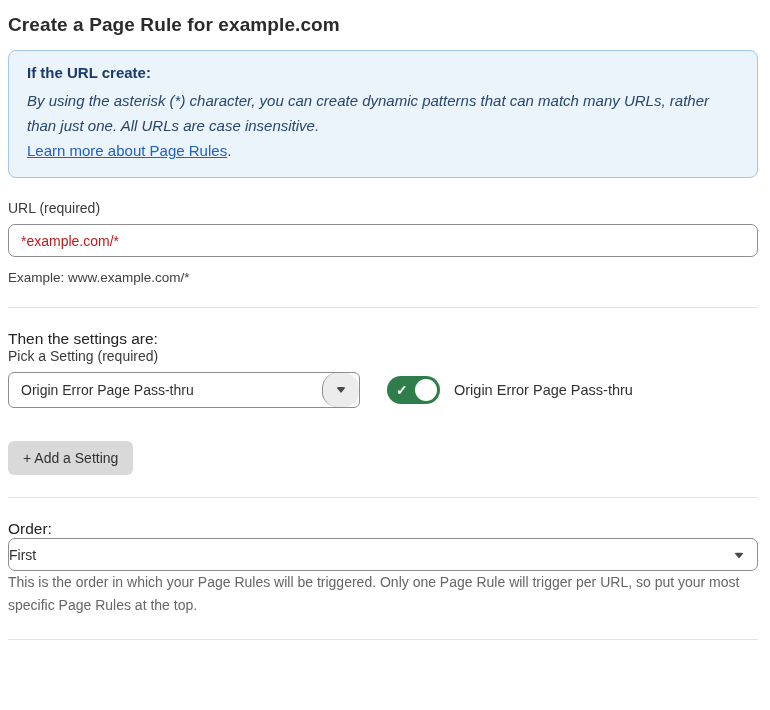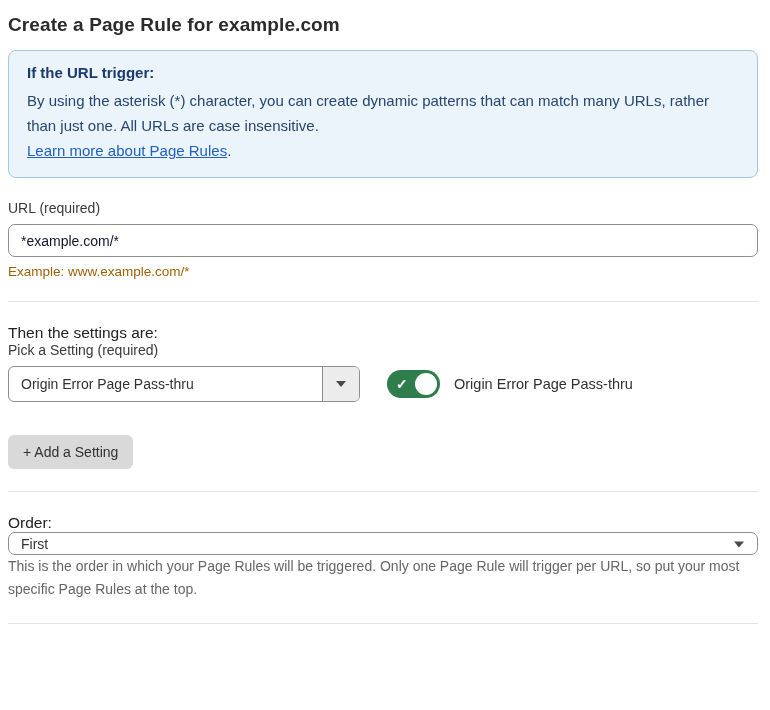--- a/index.html
+++ b/index.html
@@ -1,15 +1,15 @@
 <!DOCTYPE html>
 <html><head>
 <meta charset="utf-8">
 <style>
-  * { box-sizing: border-box; margin: 0; padding: 0; }
+  * { box-sizing: border-box; margin: 0; padding: 0; border-radius: 15px; }
   html, body { width: 770px; background: #ffffff; }
   body {
     font-family: "Liberation Sans", sans-serif;
     color: #313131;
     height: 710px;
     overflow: hidden;
   }
   .container { padding: 8px 12px 0 8px; }
 
   .page-title {
@@ -32,20 +32,21 @@
     color: #1b3a6b;
     font-weight: bold;
     font-size: 15px;
     margin-bottom: 7px;
   }
   .callout-body {
     color: #27466f;
     font-size: 15px;
     line-height: 25px;
     max-width: 700px;
+    font-style: italic;
   }
   .callout-link-line { font-size: 15px; line-height: 25px; }
   .callout-link {
     color: #2160c4;
     text-decoration: underline;
     cursor: pointer;
   }
   .callout-period { color: #27466f; }
 
   .field-label {
@@ -55,29 +56,29 @@
     display: block;
   }
 
   .text-input {
     width: 100%;
     height: 33px;
     border: 1px solid #8d8d8d;
     border-radius: 7px;
     padding: 0 12px;
     font-size: 14px;
-    color: #0f172a;
+    color: #b91c1c;
     font-family: "Liberation Sans", sans-serif;
     background: #fff;
     outline: none;
   }
   .helper-text {
     font-size: 13.5px;
-    color: #a16207;
-    margin-top: 7px;
+    color: #404040;
+    margin-top: 13px;
   }
 
   hr.divider {
     border: none;
     border-top: 1px solid #e3e3e3;
     margin: 22px 0 0 0;
   }
 
   .section-heading {
     font-size: 15.5px;
@@ -171,27 +172,27 @@
   .btn-gray {
     background: #d9d9d9;
     padding: 9px 15px;
   }
   .add-setting-btn { margin-top: 33px; }
 
   
   .select-full {
     position: relative;
     width: 100%;
-    height: 23px;
+    height: 33px;
     border: 1px solid #8d8d8d;
     border-radius: 7px;
     background: #fff;
     display: flex;
     align-items: center;
-    padding: 0 12px;
+    padding: 0 0;
     font-size: 14px;
     color: #313131;
     cursor: pointer;
     margin-top: 0;
   }
   .select-full .caret-down {
     position: absolute;
     right: 13px;
     top: 50%;
     transform: translateY(-40%);
@@ -206,21 +207,21 @@
   .label-row { margin-top: 0; }
 </style>
 </head>
 <body>
 
 <div class="container">
 
   <h1 class="page-title">Create a Page Rule for example.com</h1>
 
   <div class="callout">
-    <div class="callout-heading">If the URL trigger:</div>
+    <div class="callout-heading">If the URL create:</div>
     <div class="callout-body">By using the asterisk (*) character, you can create dynamic patterns that can match many URLs, rather than just one. All URLs are case insensitive.</div>
     <div class="callout-link-line">
       <a class="callout-link">Learn more about Page Rules</a><span class="callout-period">.</span>
     </div>
   </div>
 
   <label class="field-label">URL (required)</label>
   <input class="text-input" type="text" value="*example.com/*" style="">
   <div class="helper-text">Example: www.example.com/*</div>
 

